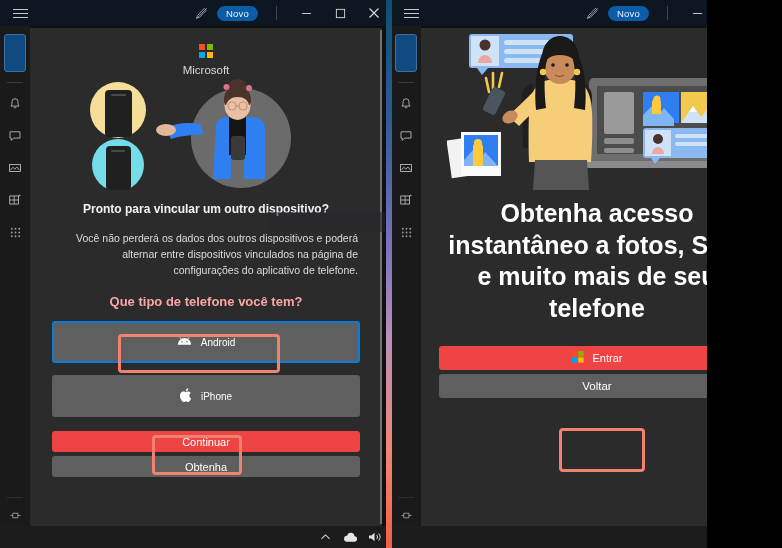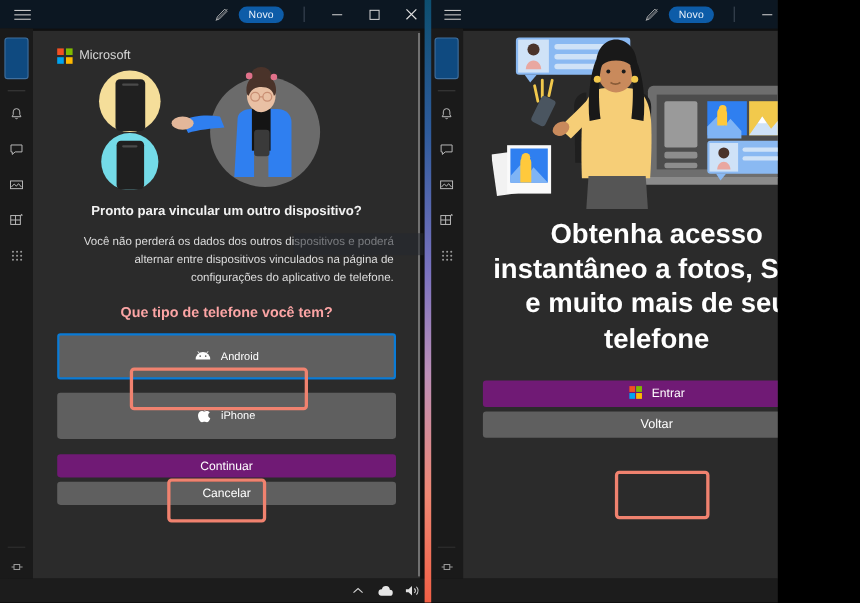--- a/index.html
+++ b/index.html
@@ -33,39 +33,39 @@
   .rail-grow{flex:1;}
   .rail-bot{width:16px;height:1px;background:#2e2e2e;margin-bottom:6px;}
   .rail-pin{width:30px;height:22px;display:flex;align-items:center;justify-content:center;}
 
   
   .card{position:absolute;left:30px;top:28px;right:9px;bottom:22px;background:#2b2b2b;overflow:hidden;}
   .card .inner{position:absolute;inset:0;padding:0 22px;box-sizing:border-box;}
   .scrollbar{position:absolute;right:0;top:2px;bottom:2px;width:2px;background:#8a8a8a;opacity:.75;}
 
   
-  .mslogo{display:flex;align-items:center;gap:6px;margin-top:16px;}
+  .mslogo{display:flex;align-items:center;gap:6px;margin-top:16px;flex-direction:column;}
   .mslogo .grid{width:14px;height:14px;display:grid;grid-template-columns:1fr 1fr;grid-template-rows:1fr 1fr;gap:1.5px;}
   .mslogo .grid span{display:block;}
   .mslogo .txt{color:#d8d8d8;font-size:11.5px;}
 
   
   .h1{color:#f2f2f2;text-align:center;font-size:12px;line-height:1.3;font-weight:600;margin:14px 0 0;}
   .body{color:#dcdcdc;text-align:right;font-size:10.5px;line-height:1.55;margin:12px 2px 0;}
   .h2{color:#fca5a5;text-align:center;font-size:13px;font-weight:700;margin:16px 0 0;}
 
   .big-h1{color:#fff;text-align:center;font-size:25px;line-height:1.26;font-weight:700;margin:10px 0 0;}
   .big-body{color:#e8e8e8;text-align:center;font-size:13px;line-height:1.5;font-weight:600;margin:16px 6px 0;}
 
   
   .btn{display:flex;align-items:center;justify-content:center;gap:9px;border-radius:3px;box-sizing:border-box;
        color:#fff;font-size:10px;cursor:pointer;user-select:none;}
   .btn.choice{height:42px;background:#5f5f5f;margin-top:12px;}
   .btn.choice.sel{border:2px solid #0a7bd6;}
-  .btn.prim{height:21px;background:#701a75;margin-top:14px;font-size:11px;}
+  .btn.prim{height:21px;background:#ef4444;margin-top:14px;font-size:11px;}
   .btn.sec{height:21px;background:#5f5f5f;margin-top:4px;font-size:11px;}
   .btn.prim.tall{height:24px;}
   .btn.sec.tall{height:24px;font-size:11.5px;}
 
   .hl{position:absolute;border:3px solid #f0826f;border-radius:4px;pointer-events:none;}
 
   
   .taskbar{position:absolute;left:0;right:0;bottom:0;height:22px;background:#1c1c1c;
            display:flex;align-items:center;justify-content:flex-end;padding-right:8px;gap:9px;}
   .tray{display:flex;align-items:center;justify-content:center;width:16px;height:16px;}
@@ -231,21 +231,21 @@
           <span>
             <svg width="12" height="14" viewBox="0 0 14 16">
                 <path d="M10.8 8.6c0-2 1.6-2.9 1.7-3-0.9-1.4-2.4-1.5-2.9-1.6-1.2-.1-2.4.7-3 .7-.6 0-1.6-.7-2.6-.7C2.7 4 1.4 4.8.7 6.1c-1.4 2.4-.4 6 1 8 .7 1 1.5 2 2.5 2 1 0 1.4-.6 2.6-.6 1.2 0 1.5.6 2.6.6 1.1 0 1.8-1 2.5-2 .8-1.1 1.1-2.2 1.1-2.3-.1 0-2.2-.8-2.2-3.2z" fill="#fff"></path>
                 <path d="M8.9 2.6c.5-.6.9-1.5.8-2.4-.8 0-1.7.5-2.2 1.2-.5.6-.9 1.5-.8 2.4.9.1 1.7-.5 2.2-1.2z" fill="#fff"></path>
               </svg>
           </span>
           <span>iPhone</span>
         </div>
 
         <div class="btn prim">Continuar</div>
-        <div class="btn sec">Cancelar</div>
+        <div class="btn sec">Obtenha</div>
       </div>
       <div class="scrollbar"></div>
     </div>
 
     <div class="ghost"></div>
 
     <div class="hl" style="left:118px;top:334px;width:156px;height:33px;"></div>
     <div class="hl" style="left:152px;top:435px;width:84px;height:34px;"></div>
 
     <div class="taskbar">

